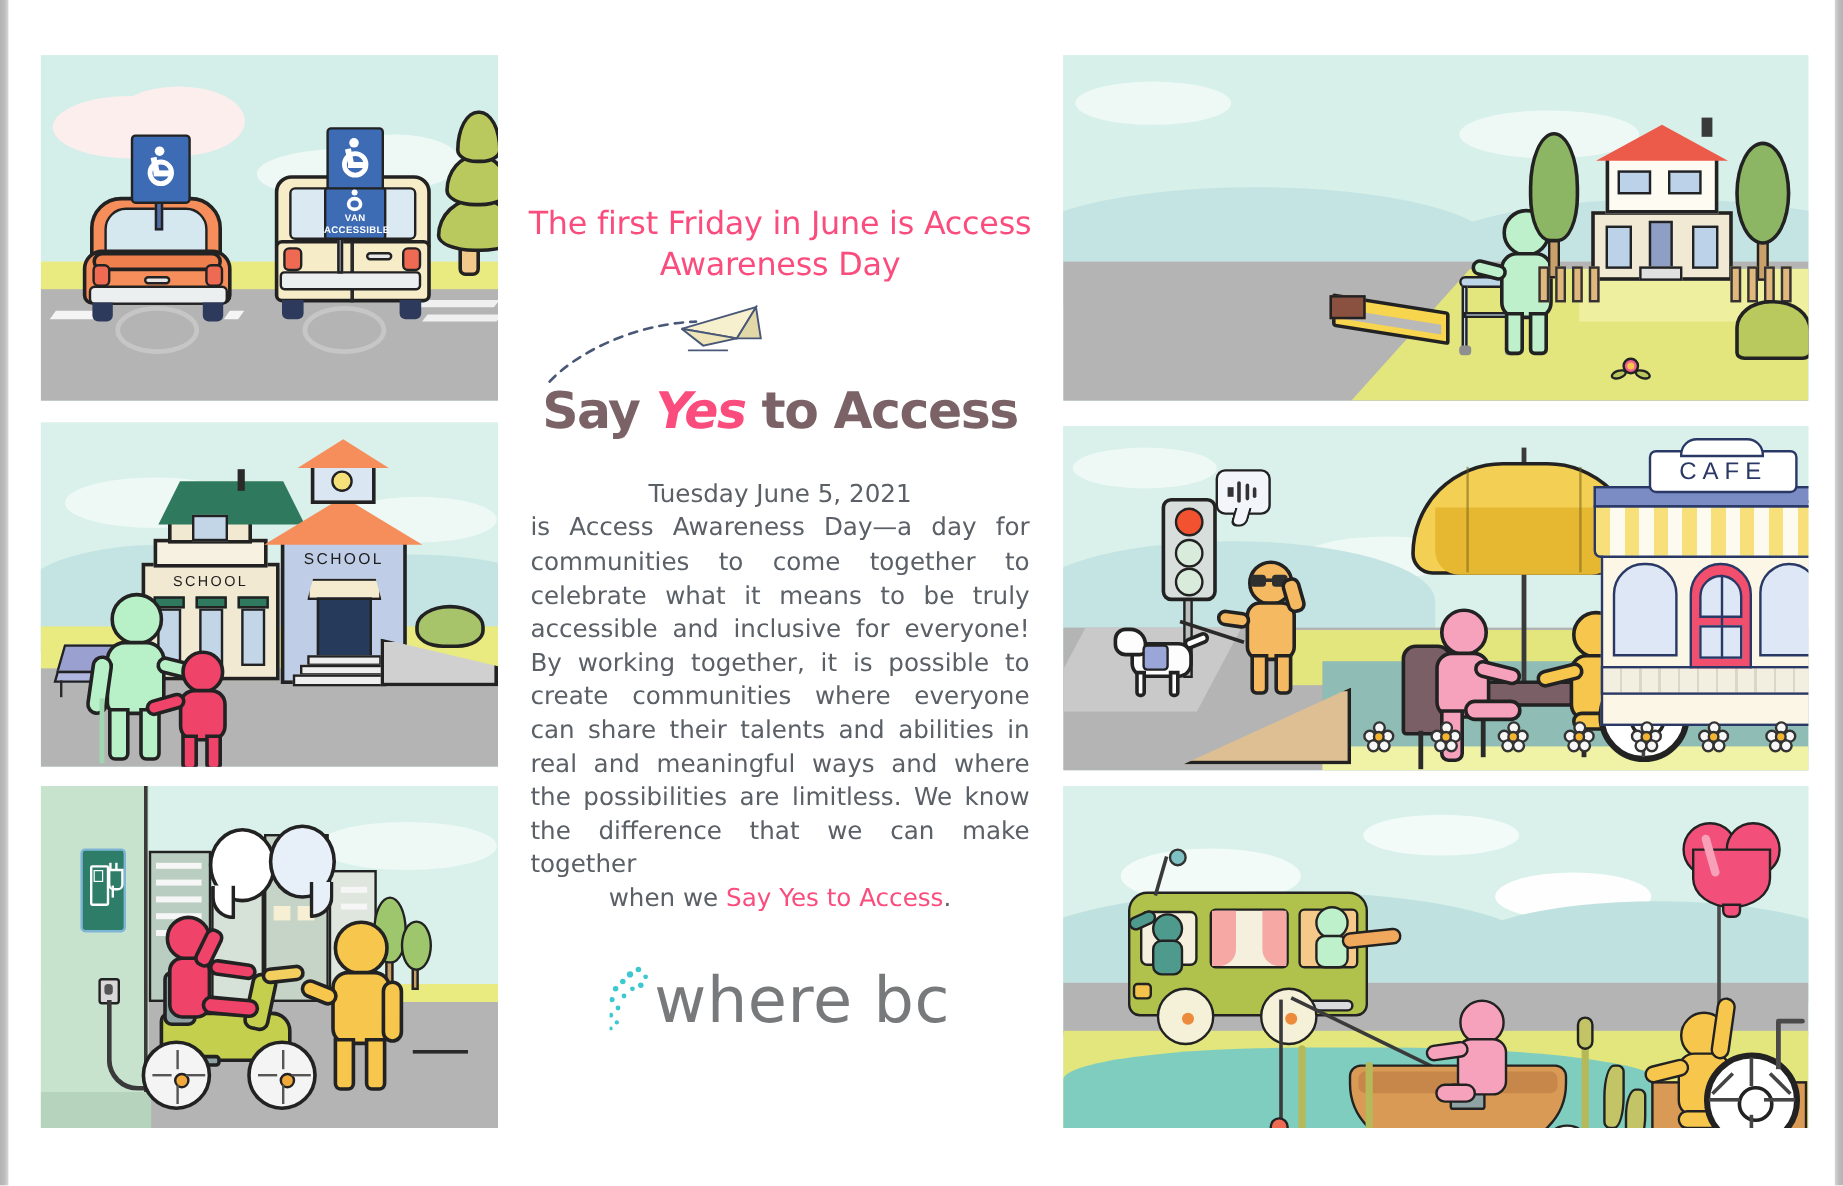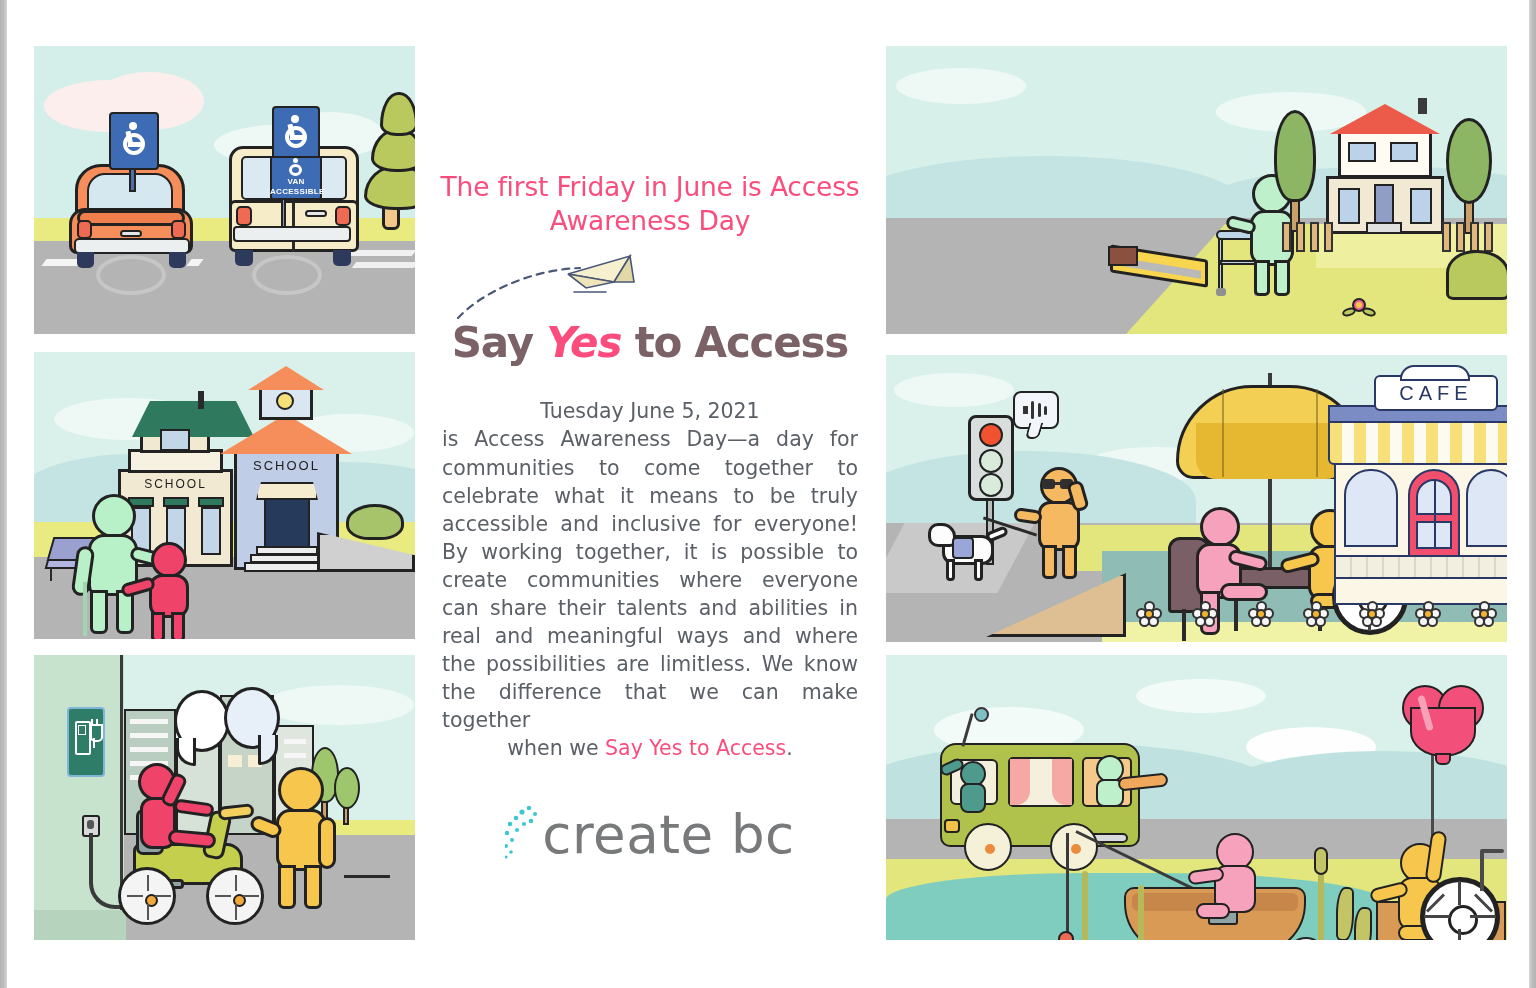--- a/index.html
+++ b/index.html
@@ -777,16 +777,16 @@
           <circle cx="19" cy="20" r="2.0" fill="#3cc8d0"></circle>
           <circle cx="5" cy="20" r="2.3" fill="#3cc8d0"></circle>
           <circle cx="12" cy="26" r="2.0" fill="#3cc8d0"></circle>
           <circle cx="2" cy="29" r="2.2" fill="#3cc8d0"></circle>
           <circle cx="7" cy="36" r="2.0" fill="#3cc8d0"></circle>
           <circle cx="1" cy="42" r="2.0" fill="#3cc8d0"></circle>
           <circle cx="6" cy="48" r="1.8" fill="#3cc8d0"></circle>
           <circle cx="1" cy="53" r="1.6" fill="#3cc8d0"></circle>
         </svg>
       </div>
-      <div id="logo-word">create bc</div>
+      <div id="logo-word">where bc</div>
     </div>
   </div>
 </div>
 
 </body></html>

